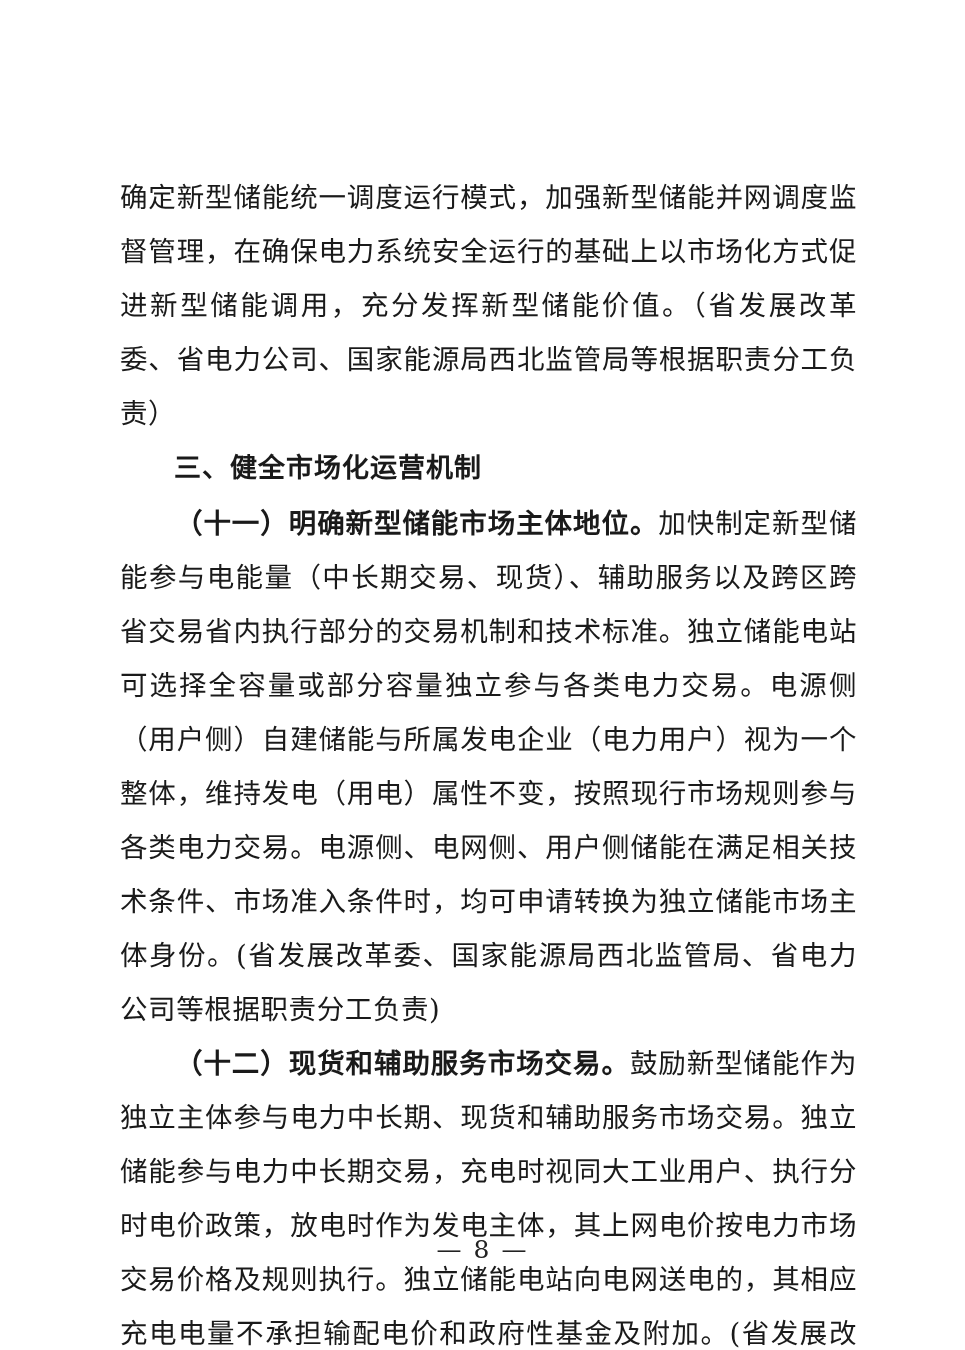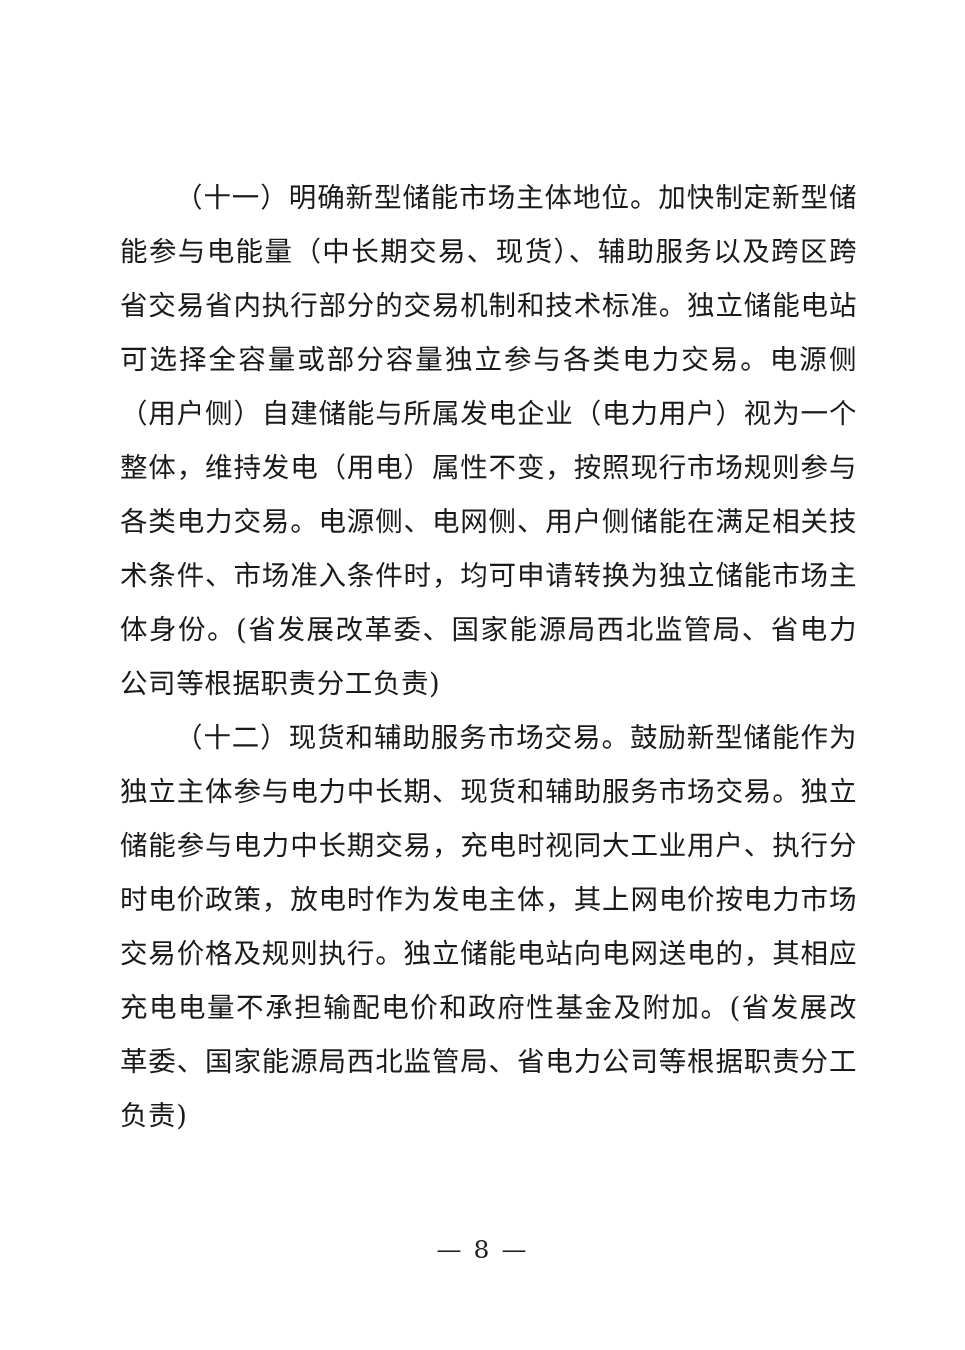--- a/index.html
+++ b/index.html
@@ -43,41 +43,43 @@
   }
   .section-heading {
     text-indent: 2em;
     font-weight: bold;
     font-family: "DejaVu Sans", "Liberation Sans", sans-serif;
     font-size: 27px;
     line-height: 56px;
     letter-spacing: 1px;
   }
   .lead {
-    font-weight: normal;
+    font-weight: bold;
   }
   .page-number {
     position: absolute;
     left: 0;
     right: 0;
     bottom: 86px;
     text-align: center;
     font-size: 25px;
     letter-spacing: 2px;
     color: #222;
     font-family: "DejaVu Serif", "Liberation Serif", serif;
   }
 </style>
 </head>
 <body>
 
 <div class="page">
   <div class="doc-body">
 
+    <p class="para para-noindent">确定新型储能统一调度运行模式，加强新型储能并网调度监督管理，在确保电力系统安全运行的基础上以市场化方式促进新型储能调用，充分发挥新型储能价值。（省发展改革委、省电力公司、国家能源局西北监管局等根据职责分工负责）</p>
 
+    <p class="section-heading">三、健全市场化运营机制</p>
 
     <p class="para"><span class="lead">（十一）明确新型储能市场主体地位。</span><span>加快制定新型储能参与电能量（中长期交易、现货）、辅助服务以及跨区跨省交易省内执行部分的交易机制和技术标准。独立储能电站可选择全容量或部分容量独立参与各类电力交易。电源侧（用户侧）自建储能与所属发电企业（电力用户）视为一个整体，维持发电（用电）属性不变，按照现行市场规则参与各类电力交易。电源侧、电网侧、用户侧储能在满足相关技术条件、市场准入条件时，均可申请转换为独立储能市场主体身份。(省发展改革委、国家能源局西北监管局、省电力公司等根据职责分工负责)</span></p>
 
     <p class="para"><span class="lead">（十二）现货和辅助服务市场交易。</span><span>鼓励新型储能作为独立主体参与电力中长期、现货和辅助服务市场交易。独立储能参与电力中长期交易，充电时视同大工业用户、执行分时电价政策，放电时作为发电主体，其上网电价按电力市场交易价格及规则执行。独立储能电站向电网送电的，其相应充电电量不承担输配电价和政府性基金及附加。(省发展改革委、国家能源局西北监管局、省电力公司等根据职责分工负责)</span></p>
 
   </div>
 
   <div class="page-number">— 8 —</div>
 </div>
 

